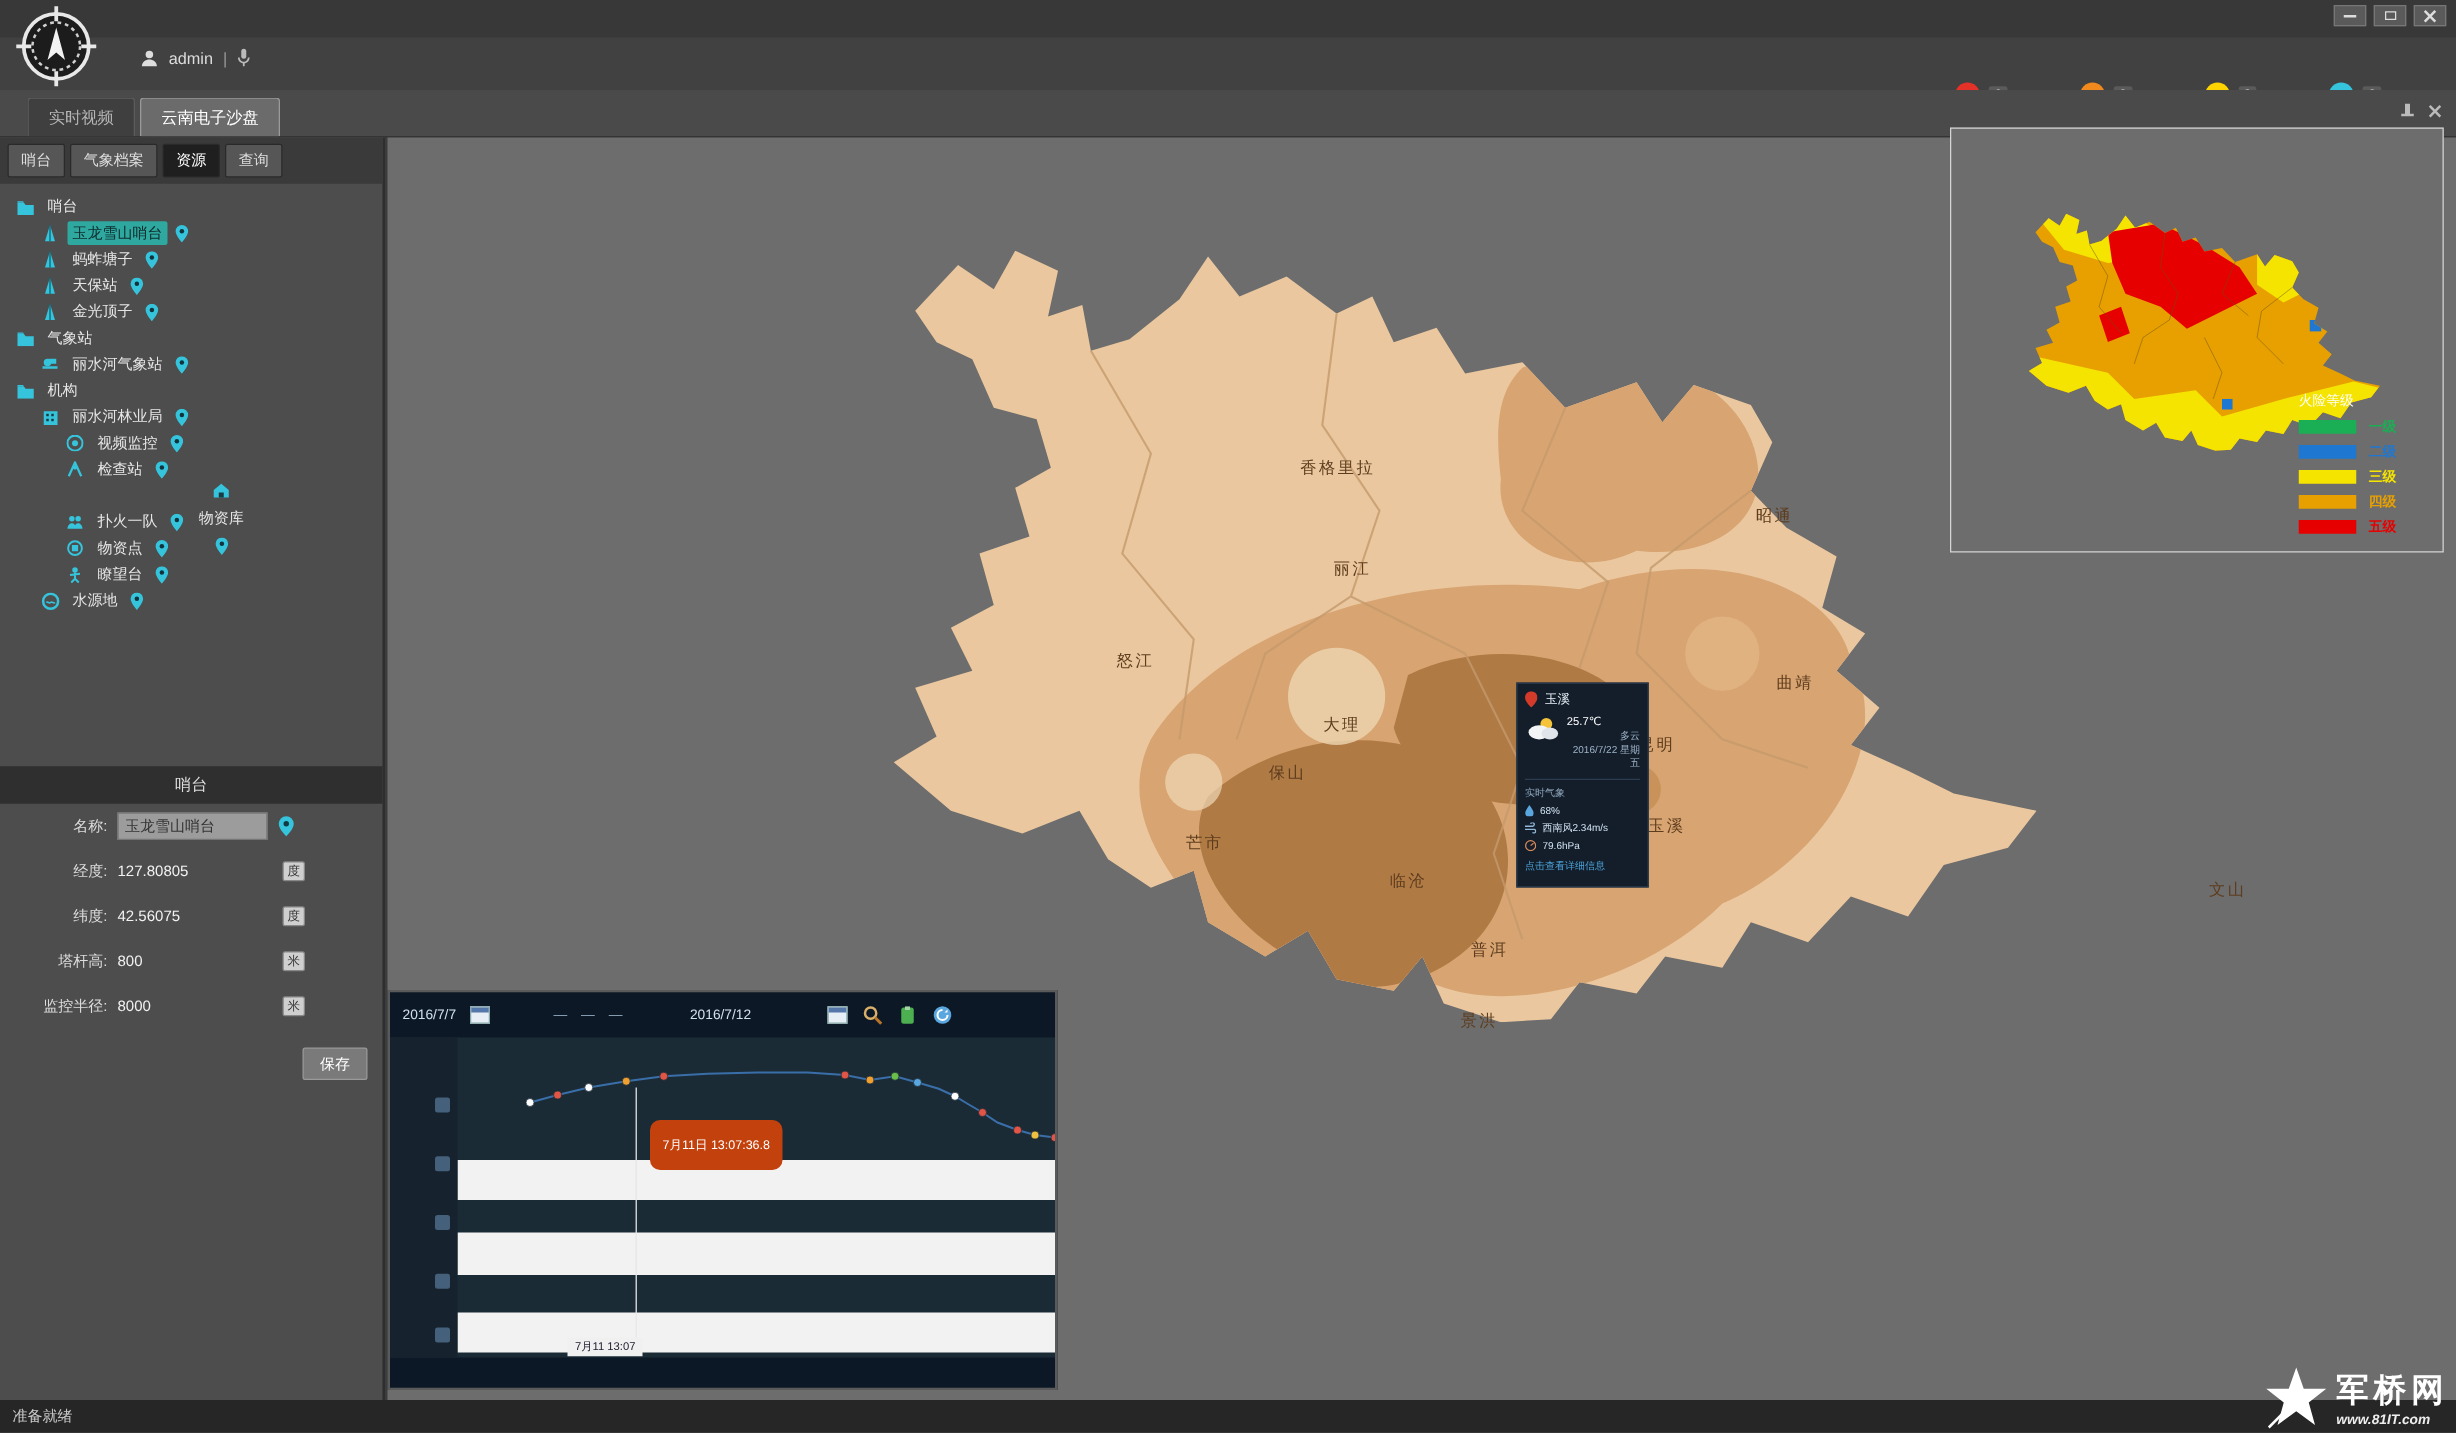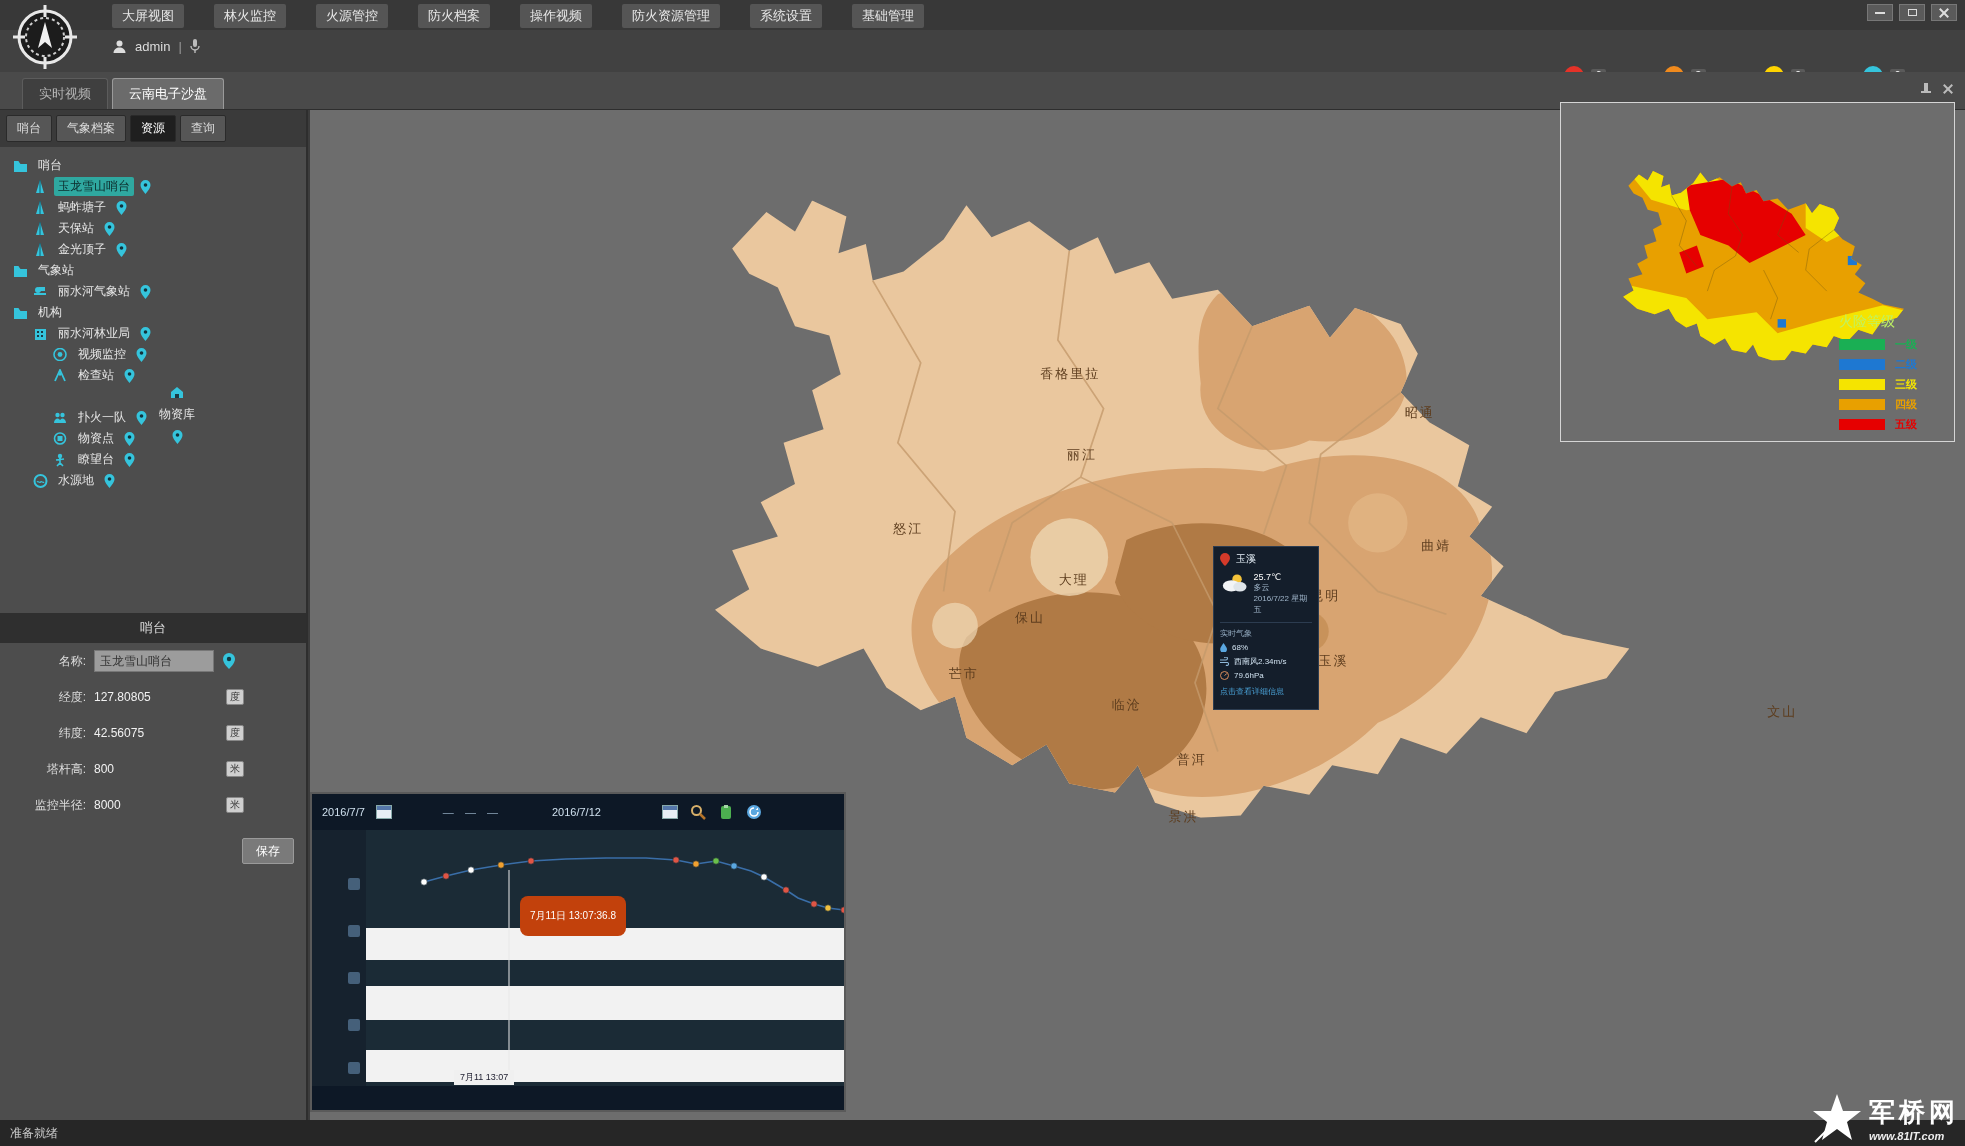--- a/index.html
+++ b/index.html
@@ -66,32 +66,32 @@
   .unit-btn { width:18px; height:16px; background:#cfcfcf; color:#333; font-size:10px; display:flex; align-items:center; justify-content:center; border:1px solid #888; border-radius:2px; margin-left:14px; }
   .save-btn { position:absolute; left:242px; top:728px; width:52px; height:26px; background:#7a7a7a; color:#fff; font-size:12px; border:1px solid #9a9a9a; border-radius:2px; display:flex; align-items:center; justify-content:center; }
 
   
   .map-area { position:absolute; left:310px; top:110px; width:1655px; height:1010px; background:#6d6d6d; }
   .map-label { position:absolute; color:#5d3d1e; font-size:13px; transform:translate(-50%,-50%); letter-spacing:2px;margin-top:43px; }
 
   
   .minimap { position:absolute; left:1250px; top:-8px; width:395px; height:340px; border:1px solid #d5d5d5; background:#6d6d6d; }
   .legend { position:absolute; left:278px; top:210px; }
-  .legend-title { color:#bef264; font-size:14px; margin-bottom:6px; }
+  .legend-title { color:#ffffff; font-size:11px; margin-bottom:6px; }
   .legend-row { display:flex; align-items:center; gap:10px; margin-bottom:5px; }
   .legend-swatch { width:46px; height:11px; }
   .legend-label { font-size:11px; font-weight:bold; }
 
   
   .popup { position:absolute; left:903px; top:436px; width:106px; height:164px; background:#141e2b; border:1px solid #2c3c50; color:#cfe0ee; font-size:8px; padding:5px 6px; }
   .popup .phead { display:flex; align-items:center; gap:6px; margin-bottom:6px; }
   .popup .pcity { font-size:10px; color:#e8f2fa; }
   .popup .pmain { display:flex; gap:5px; align-items:flex-start; }
   .popup .ptemp { font-size:9px; color:#fff; }
-  .popup .pcond,.popup .pdate { color:#9fb4c8; }
+  .popup .pcond,.popup .pdate { color:#9fb4c8;text-align:right; }
   .popup .psect { margin:7px 0 4px; color:#8fa6bb; border-top:1px solid #2c3c50; padding-top:5px; }
   .popup .pr { display:flex; align-items:center; gap:5px; margin-bottom:4px; }
   .popup .pfoot { margin-top:6px; color:#4aa3d8; }
 
   
   .chart-panel { position:absolute; left:0px; top:682px; width:536px; height:320px; background:#101c2b; border:2px solid #5a5a5a; }
   .chart-head { height:36px; display:flex; align-items:center; gap:10px; padding:0 10px; color:#cfe0ee; font-size:11px; background:#0d1826; }
   .chart-head .dashes { color:#8fa6bb; letter-spacing:4px; }
   .hicon { width:18px; height:16px; display:flex; align-items:center; justify-content:center; }
   .cal { width:16px; height:14px; background:#e8eef5; border:1px solid #8aa; position:relative; }
@@ -107,30 +107,20 @@
   
   .statusbar { position:absolute; left:0; top:1120px; width:1965px; height:26px; background:#262626; color:#ccc; font-size:12px; display:flex; align-items:center; padding-left:10px; }
   .watermark { position:absolute; right:6px; bottom:2px; display:flex; align-items:center; gap:6px; }
   .wm-text { color:#fff; font-weight:bold; font-size:26px; letter-spacing:4px; font-family:"Liberation Serif","DejaVu Serif",serif; }
   .wm-url { color:#eee; font-style:italic; font-size:11px; font-weight:bold; }
 </style>
 </head>
 <body>
 
 <div class="titlebar">
-  <div class="menu">
-    <span class="menu-item">大屏视图</span>
-    <span class="menu-item">林火监控</span>
-    <span class="menu-item">火源管控</span>
-    <span class="menu-item">防火档案</span>
-    <span class="menu-item">操作视频</span>
-    <span class="menu-item">防火资源管理</span>
-    <span class="menu-item">系统设置</span>
-    <span class="menu-item">基础管理</span>
-  </div>
   <div class="win-controls">
     <div class="win-btn">
         <span class="wb-min"></span>
       </div>
     <div class="win-btn">
         <span class="wb-max"></span>
       </div>
     <div class="win-btn">
         <span class="wb-cls"></span>
       </div>

